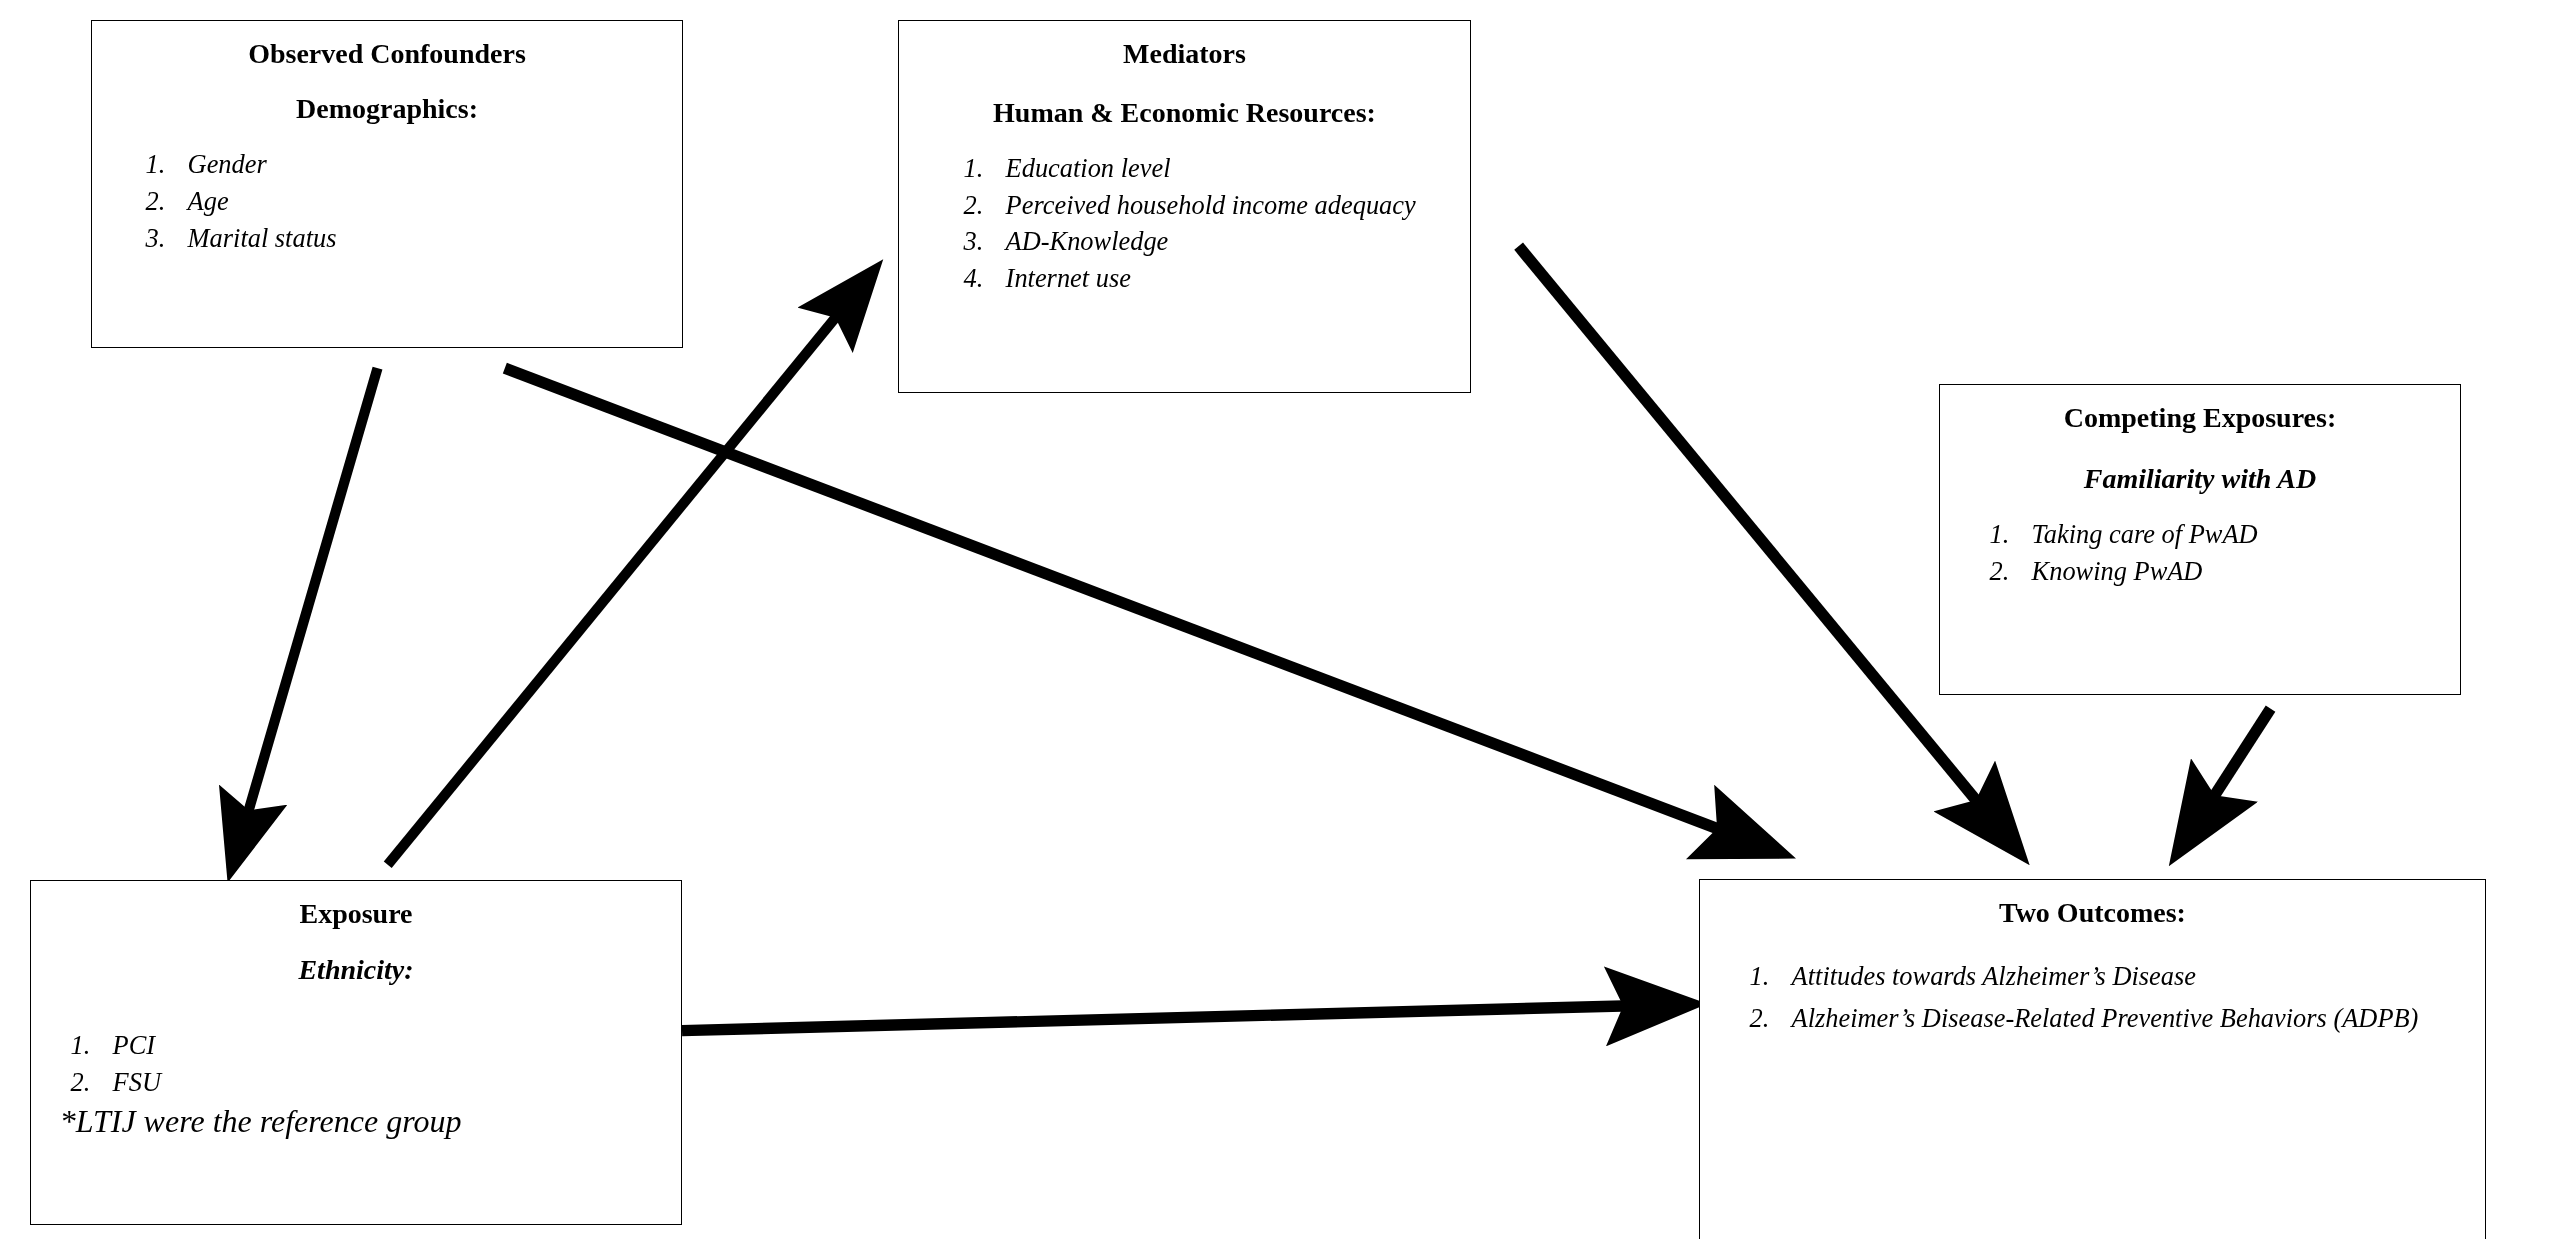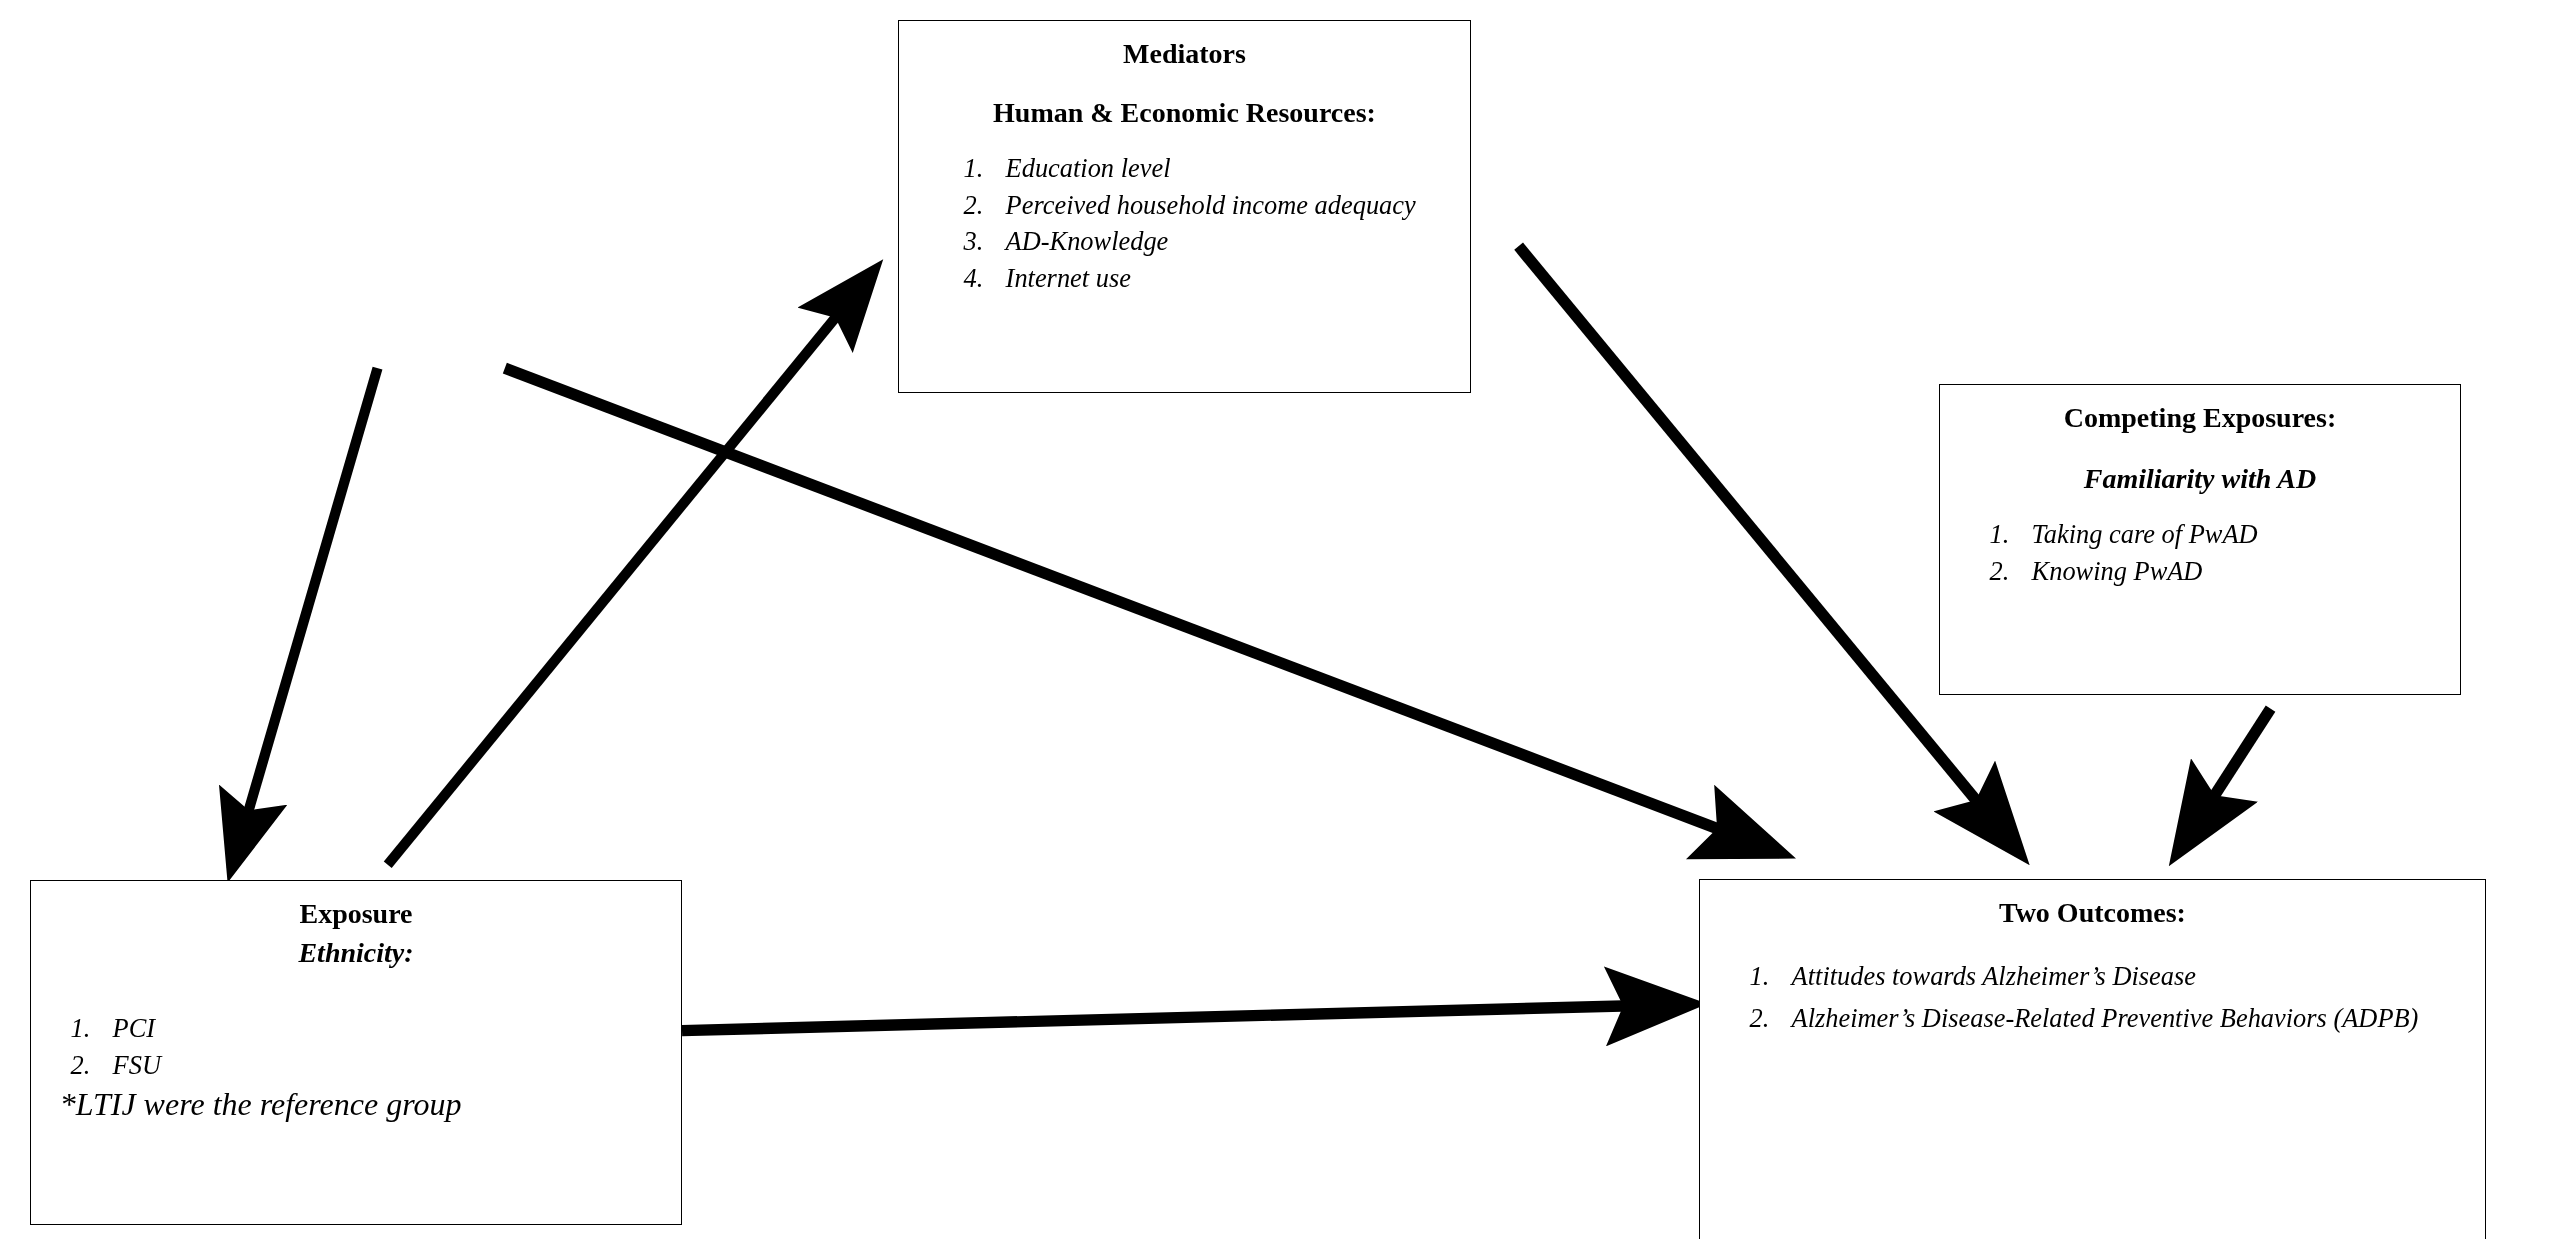--- a/index.html
+++ b/index.html
@@ -75,21 +75,21 @@
   #box-confounders { left: 91px;  top: 20.4px;   width: 592px;  height: 328px; }
   #box-mediators   { left: 898px; top: 20.4px;   width: 573px; height: 373px; }
   #box-competing   { left: 1939px; top: 384px;  width: 522px; height: 311px; }
   #box-exposure    { left: 30px;   top: 880px; width: 652px; height: 345px; }
   #box-outcomes    { left: 1699px; top: 879px; width: 787px; height: 415px; }
 
   #box-mediators .box-title { margin-bottom: 24px; }
   #box-mediators ol.box-list { padding-left: 73px; }
   #box-competing .box-title { margin-bottom: 26.4px; }
   #box-competing ol.box-list { padding-left: 58px; }
-  #box-exposure .box-title { margin-bottom: 5px; }
+  #box-exposure .box-title { margin-bottom: 22px; }
   #box-exposure .box-subtitle { margin-bottom: 40px; }
   #box-exposure ol.box-list { padding-left: 48px; }
   #box-outcomes .box-title { margin-bottom: 29px; }
   #box-outcomes ol.box-list { padding-left: 58px; }
   #box-outcomes ol.box-list > li { margin-bottom: 7.2px; }
 </style>
 </head>
 <body>
 
 <div id="canvas">
@@ -107,20 +107,29 @@
 
     <line x1="645" y1="1440" x2="1455" y2="450" stroke="#000000" stroke-width="17" marker-end="url(#ah)"></line>
 
     <line x1="2528" y1="410" x2="3362" y2="1420" stroke="#000000" stroke-width="19" marker-end="url(#ah)"></line>
 
     <line x1="3780" y1="1180" x2="3625" y2="1420" stroke="#000000" stroke-width="19" marker-end="url(#ah)"></line>
 
     <line x1="1135" y1="1716" x2="2816" y2="1672" stroke="#000000" stroke-width="19" marker-end="url(#ah)"></line>
   </svg>
 
+  <div class="node-box" id="box-confounders">
+    <div class="box-title">Observed Confounders</div>
+    <div class="box-subtitle">Demographics:</div>
+    <ol class="box-list">
+      <li>Gender</li>
+      <li>Age</li>
+      <li>Marital status</li>
+    </ol>
+  </div>
 
   <div class="node-box" id="box-mediators">
     <div class="box-title">Mediators</div>
     <div class="box-subtitle">Human &amp; Economic Resources:</div>
     <ol class="box-list">
       <li>Education level</li>
       <li>Perceived household income adequacy</li>
       <li>AD-Knowledge</li>
       <li>Internet use</li>
     </ol>

